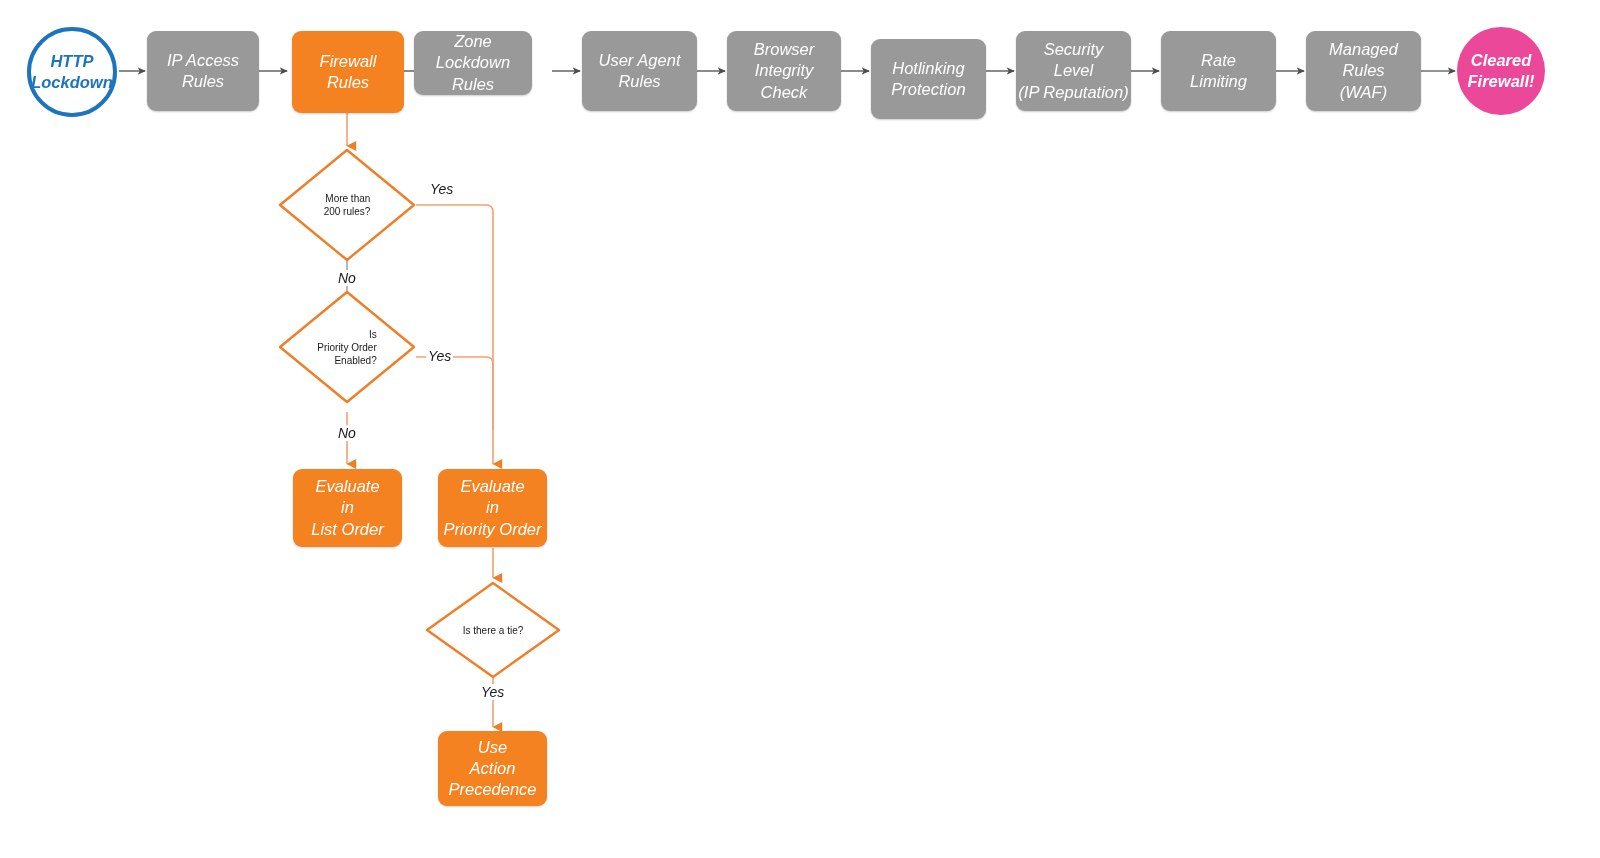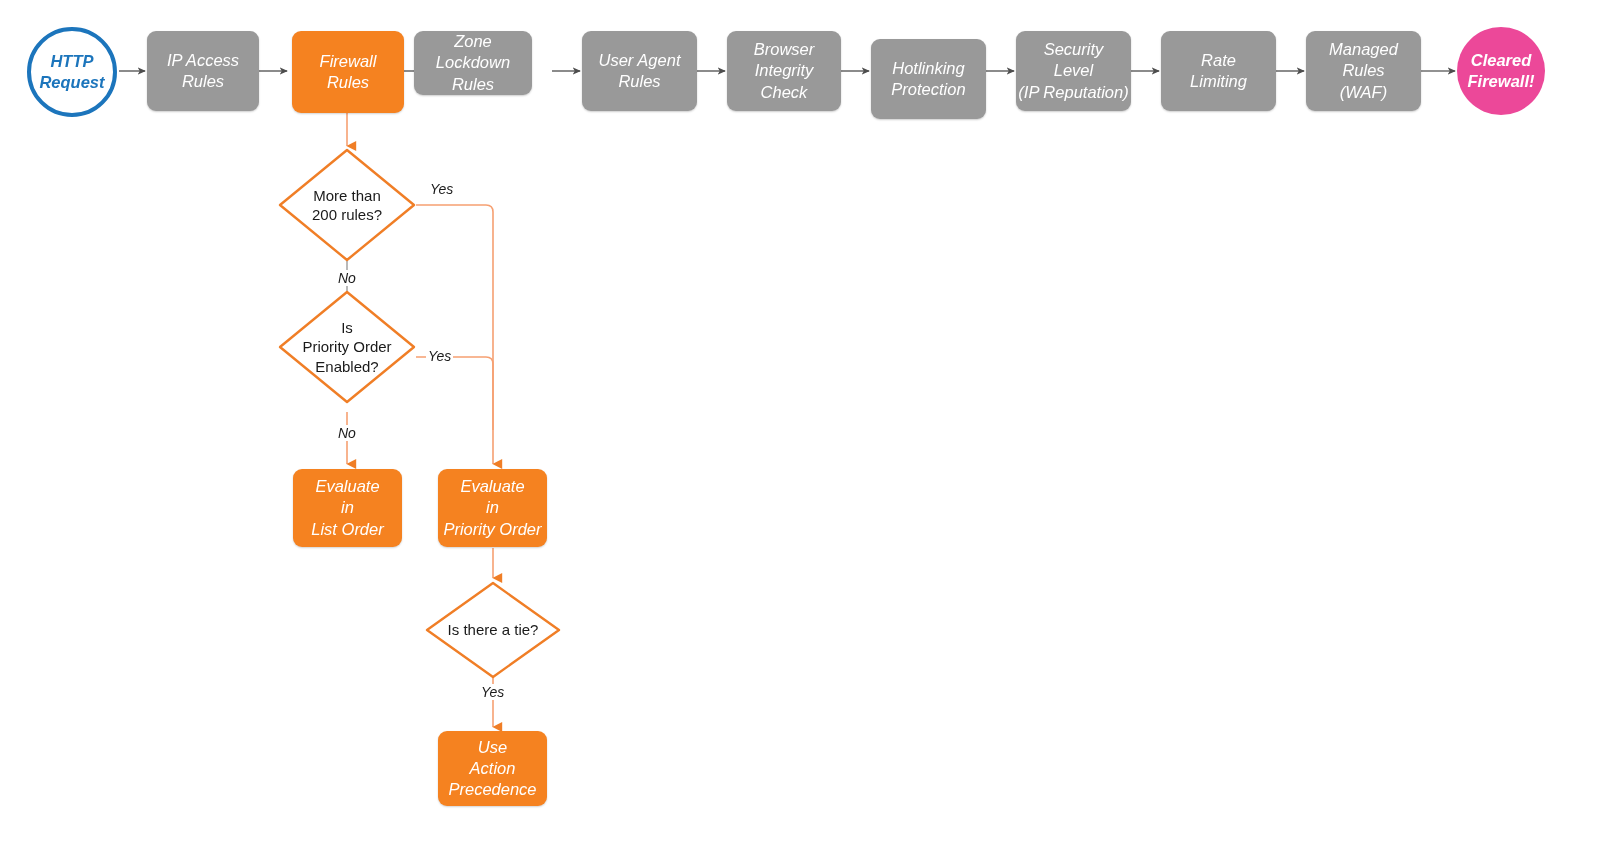--- a/index.html
+++ b/index.html
@@ -78,24 +78,24 @@
     height: 100%;
   }
   .diamond-label {
     position: absolute;
     left: 0; top: 0;
     width: 100%;
     height: 100%;
     display: flex;
     align-items: center;
     justify-content: center;
-    text-align: center;
+    text-align: right;
     white-space: pre-line;
     color: #1a1a1a;
-    font-size: 15px;
+    font-size: 10px;
     line-height: 1.3;
     user-select: none;
   }
 
   
   .conn {
     position: absolute;
     left: 0;
     top: 0;
     width: 1600px;
@@ -163,21 +163,21 @@
     <path d="M 416,357 L 486,357 Q 493,357 493,364 L 493,430" stroke="#F6A072" stroke-width="1.6" fill="none"></path>
 
     
     <line x1="493" y1="548" x2="493" y2="578" stroke="#F6A072" stroke-width="1.6" fill="none" marker-end="url(#arrow-orange)"></line>
 
      Use Action Precedence --&gt;
     <line x1="493" y1="676" x2="493" y2="727" stroke="#F6A072" stroke-width="1.6" fill="none" marker-end="url(#arrow-orange)"></line>
   </svg>
 
   <div class="node circle circle-open" style="left:27px; top:27px; width:90px; height:90px;">HTTP
-Request</div>
+Lockdown</div>
 
   <div class="node box-gray" style="left:147px; top:31px; width:112px; height:80px;">IP Access
 Rules</div>
 
   <div class="node box-orange" style="left:292px; top:31px; width:112px; height:82px;">Firewall
 Rules</div>
 
   <div class="node box-gray" style="left:414px; top:31px; width:118px; height:64px;">Zone
 Lockdown
 Rules</div>

